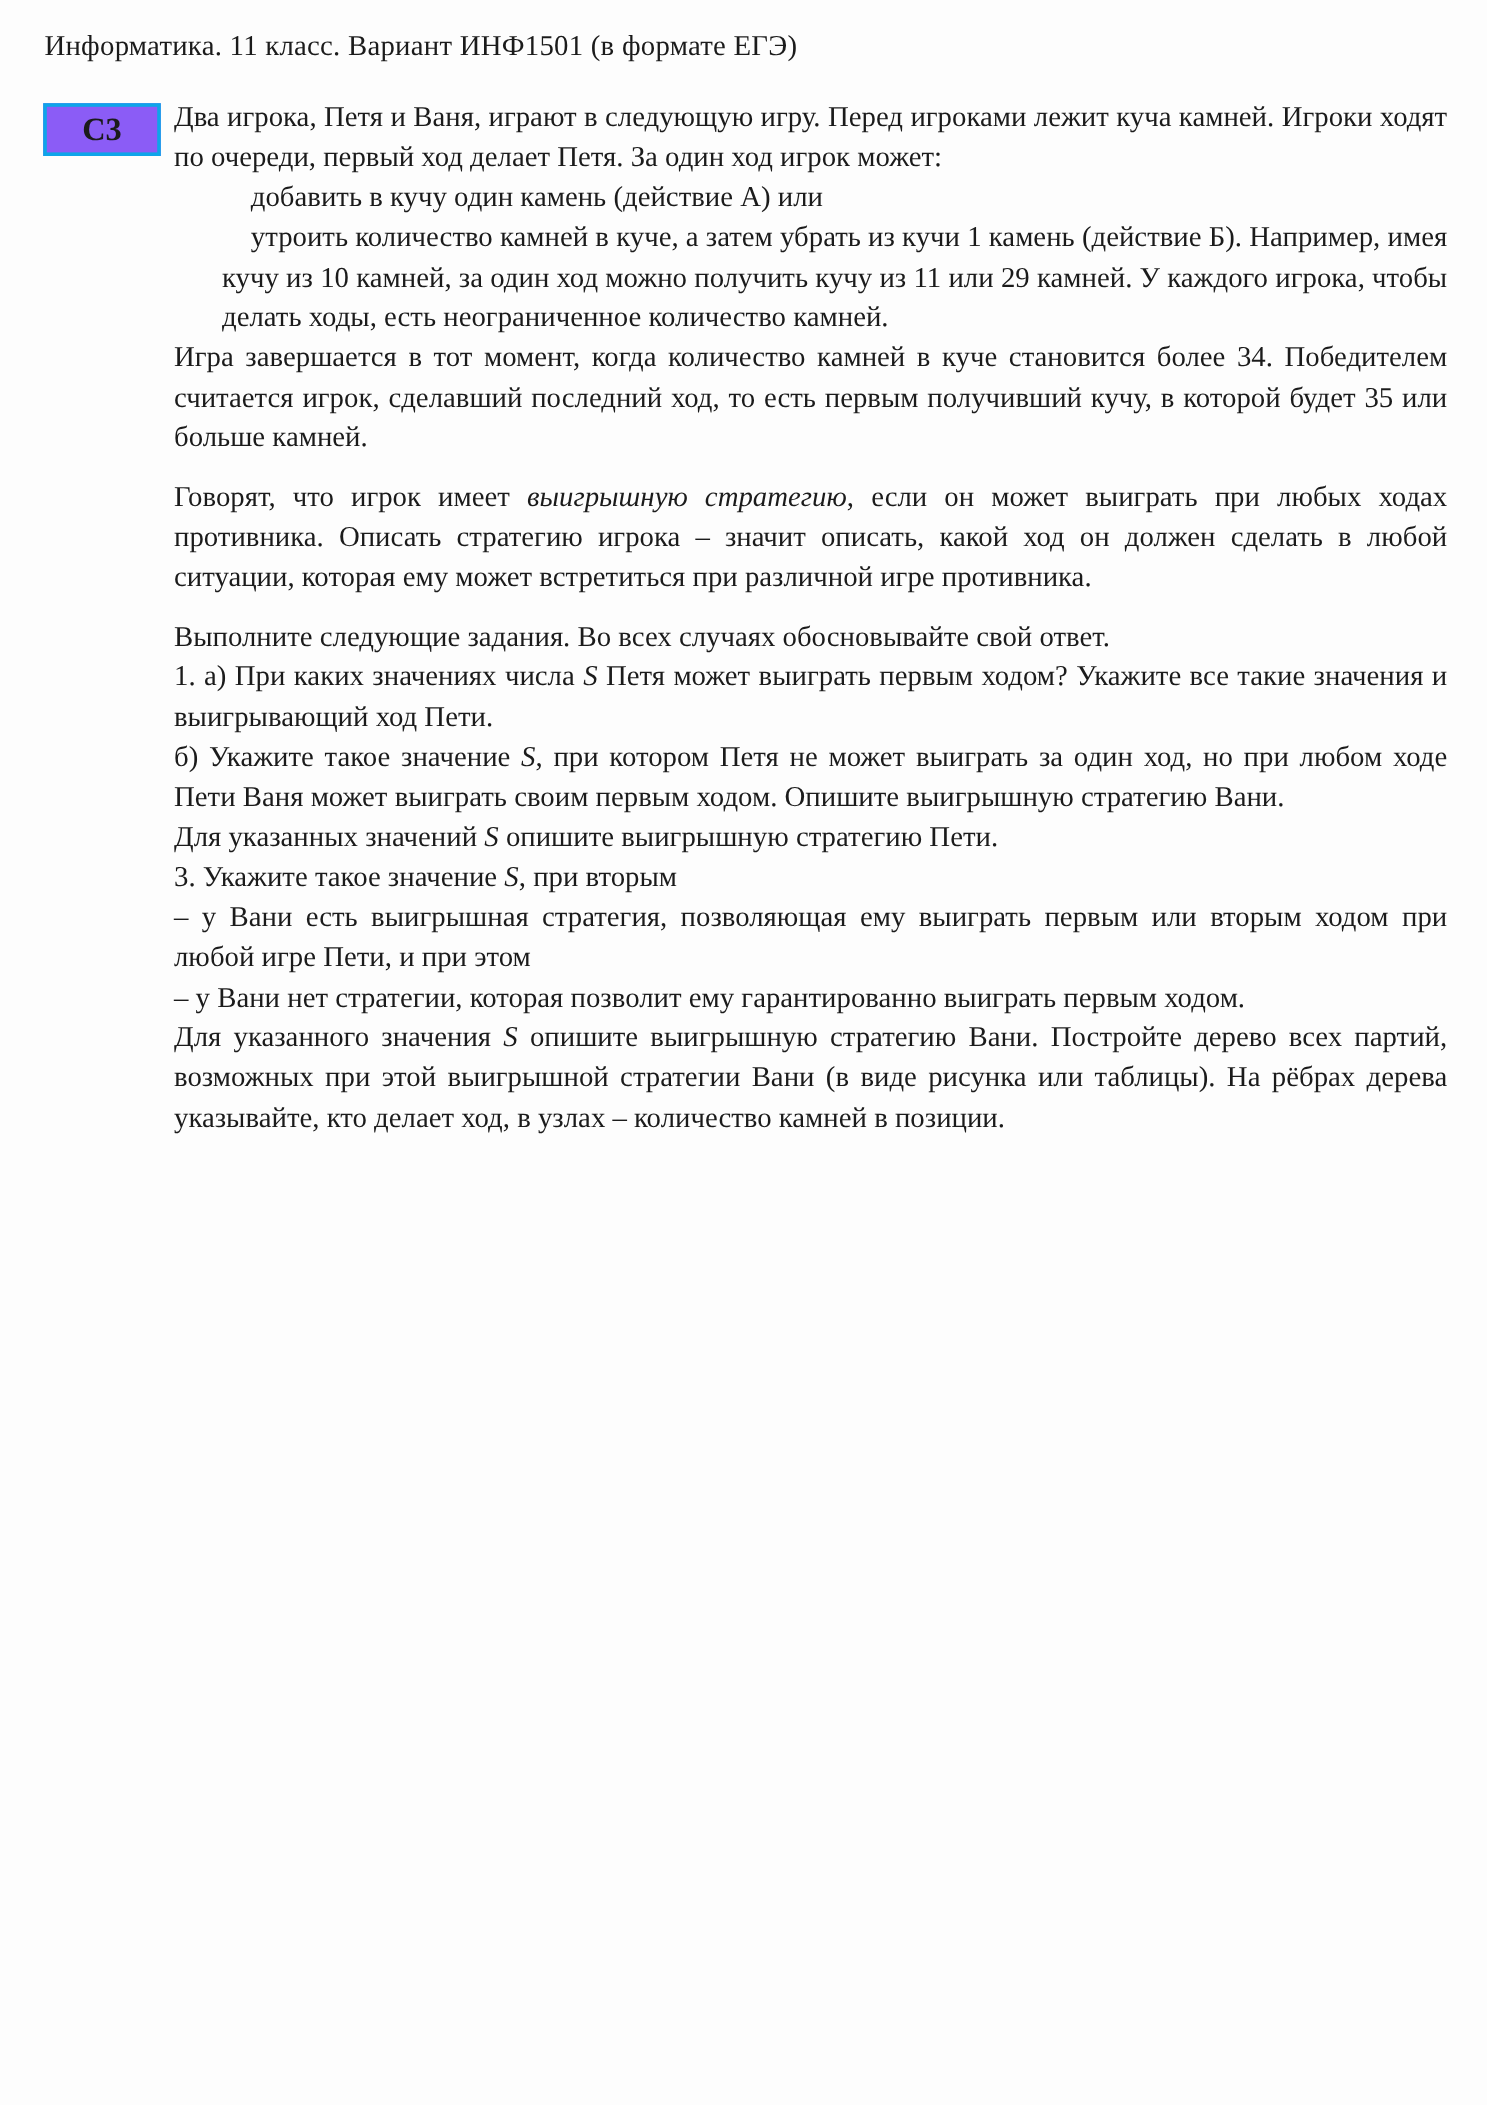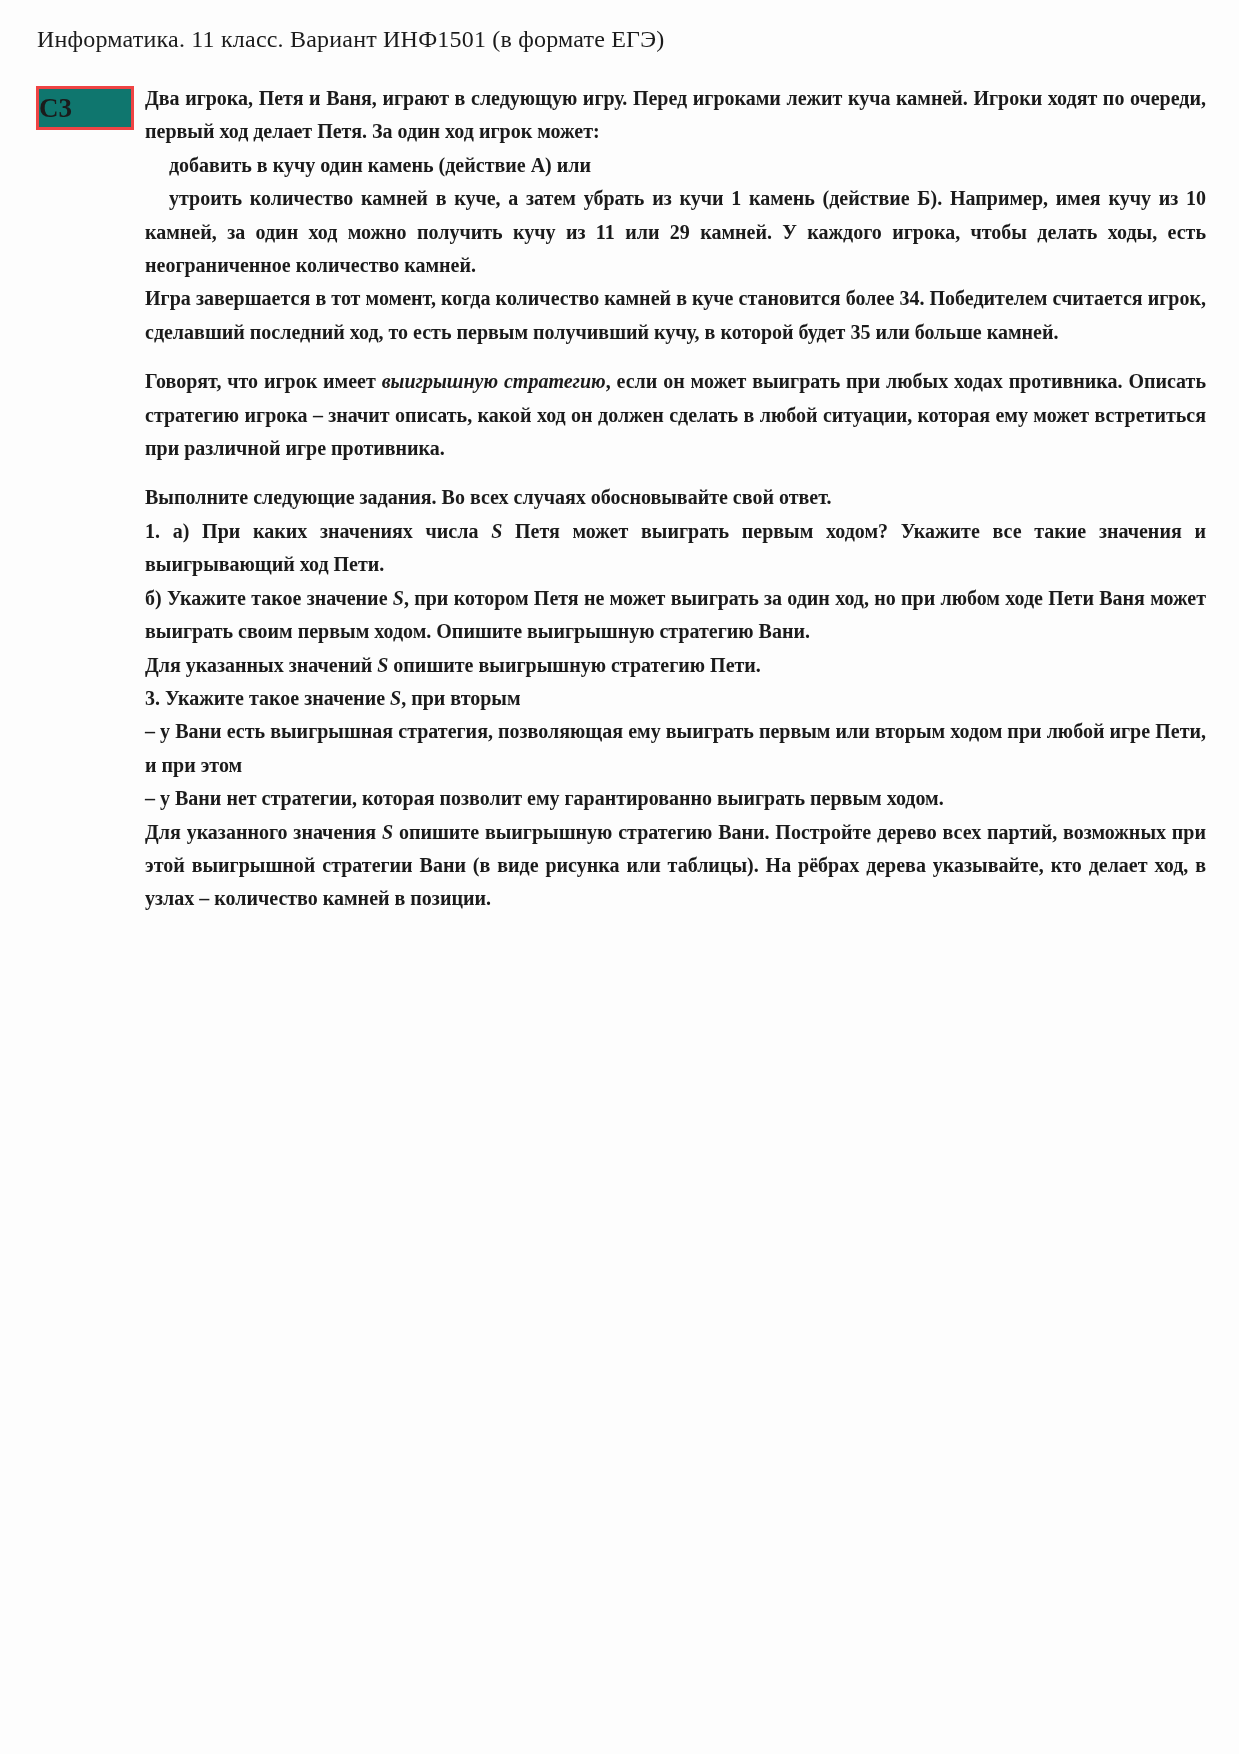--- a/index.html
+++ b/index.html
@@ -22,47 +22,48 @@
     font-size: 24px;
     letter-spacing: 0.2px;
     white-space: nowrap;
   }
   .task-box {
     position: absolute;
     left: 36px;
     top: 86px;
     width: 92px;
     height: 38px;
-    border: 3px solid #ef4444;
+    border: 3px solid #0ea5e9;
     display: flex;
     align-items: center;
-    background: #0f766e;
+    justify-content: center;
+    background: #8b5cf6;
   }
   .task-box .task-label {
     font-weight: bold;
     font-size: 27px;
     line-height: 1;
   }
   .content {
     position: absolute;
     left: 145px;
     top: 82px;
     width: 1061px;
-    font-size: 20px;
+    font-size: 24px;
     line-height: 33.4px;
     text-align: justify;
     text-justify: inter-word;
-    font-weight: bold;
   }
   .content p {
     margin: 0;
     padding: 0;
   }
   .content p.indent {
     text-indent: 24px;
+    margin-left: 40px;
   }
   .content p.gap-before {
     margin-top: 16px;
   }
   .content em {
     font-style: italic;
   }
 </style>
 </head>
 <body>

